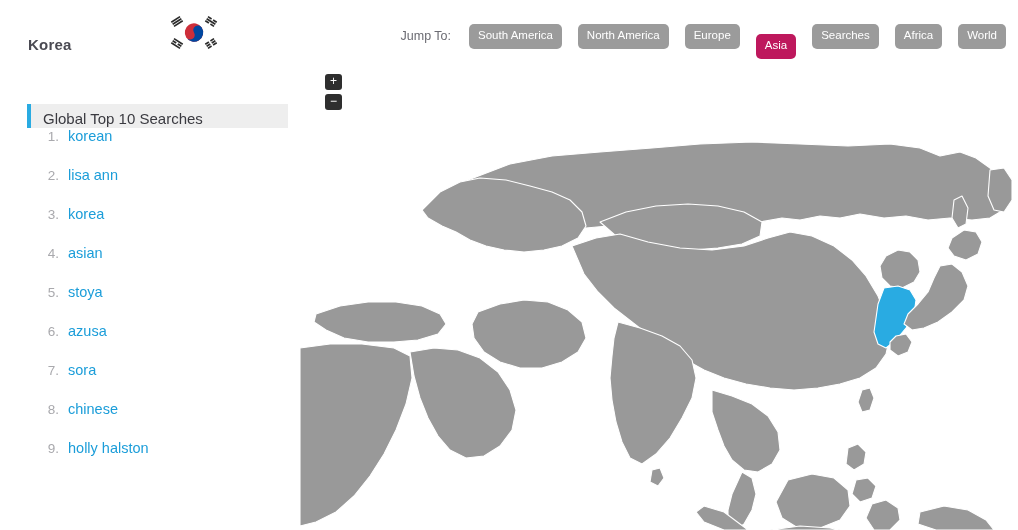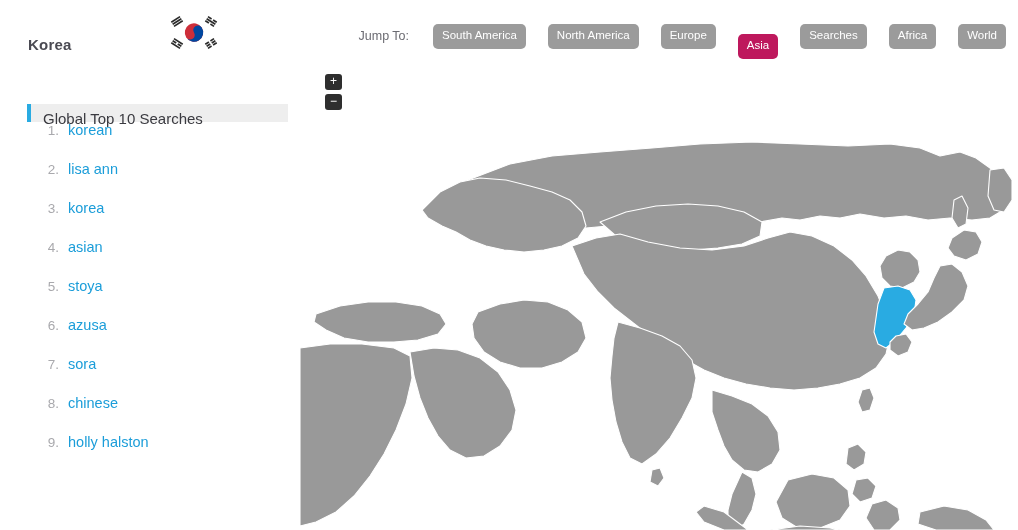--- a/index.html
+++ b/index.html
@@ -39,21 +39,21 @@
     height: 41px;
   }
 
   
   #jump-nav {
     position: absolute;
     right: 12px;
     top: 14px;
     display: flex;
     align-items: center;
-    gap: 22px;
+    gap: 16px;
   }
   #jump-label {
     font-size: 12.5px;
     color: #6b6b72;
     margin-right: 2px;
   }
   .jump-btn {
     display: inline-block;
     background: #9b9b9b;
     color: #ffffff;
@@ -73,21 +73,21 @@
   
   #searches-panel {
     position: absolute;
     left: 27px;
     top: 104px;
     width: 261px;
   }
   #searches-header {
     background: #eeeeee;
     border-left: 4px solid #29abe2;
-    height: 18px;
+    height: 24px;
     line-height: 29px;
     padding-left: 12px;
     font-size: 15px;
     color: #3a3a40;
   }
   #searches-list {
     list-style: none;
     margin: 0;
     padding: 0;
   }

